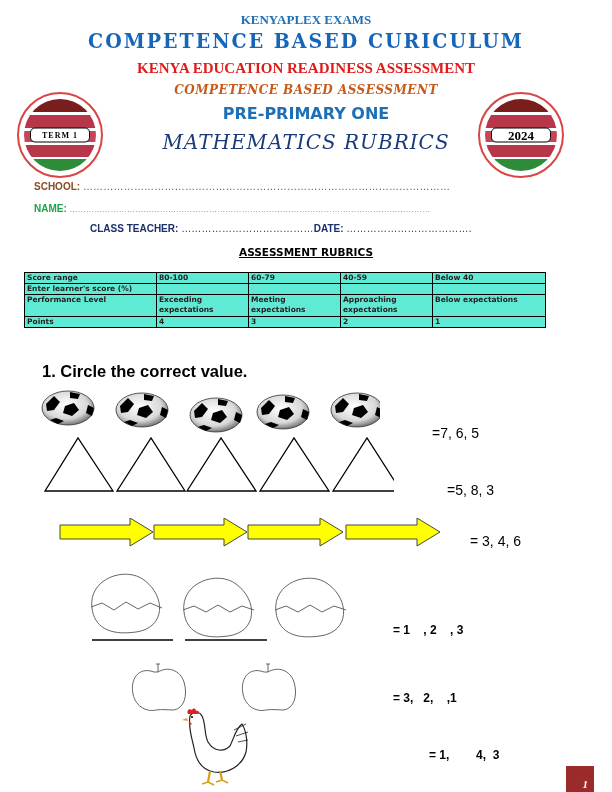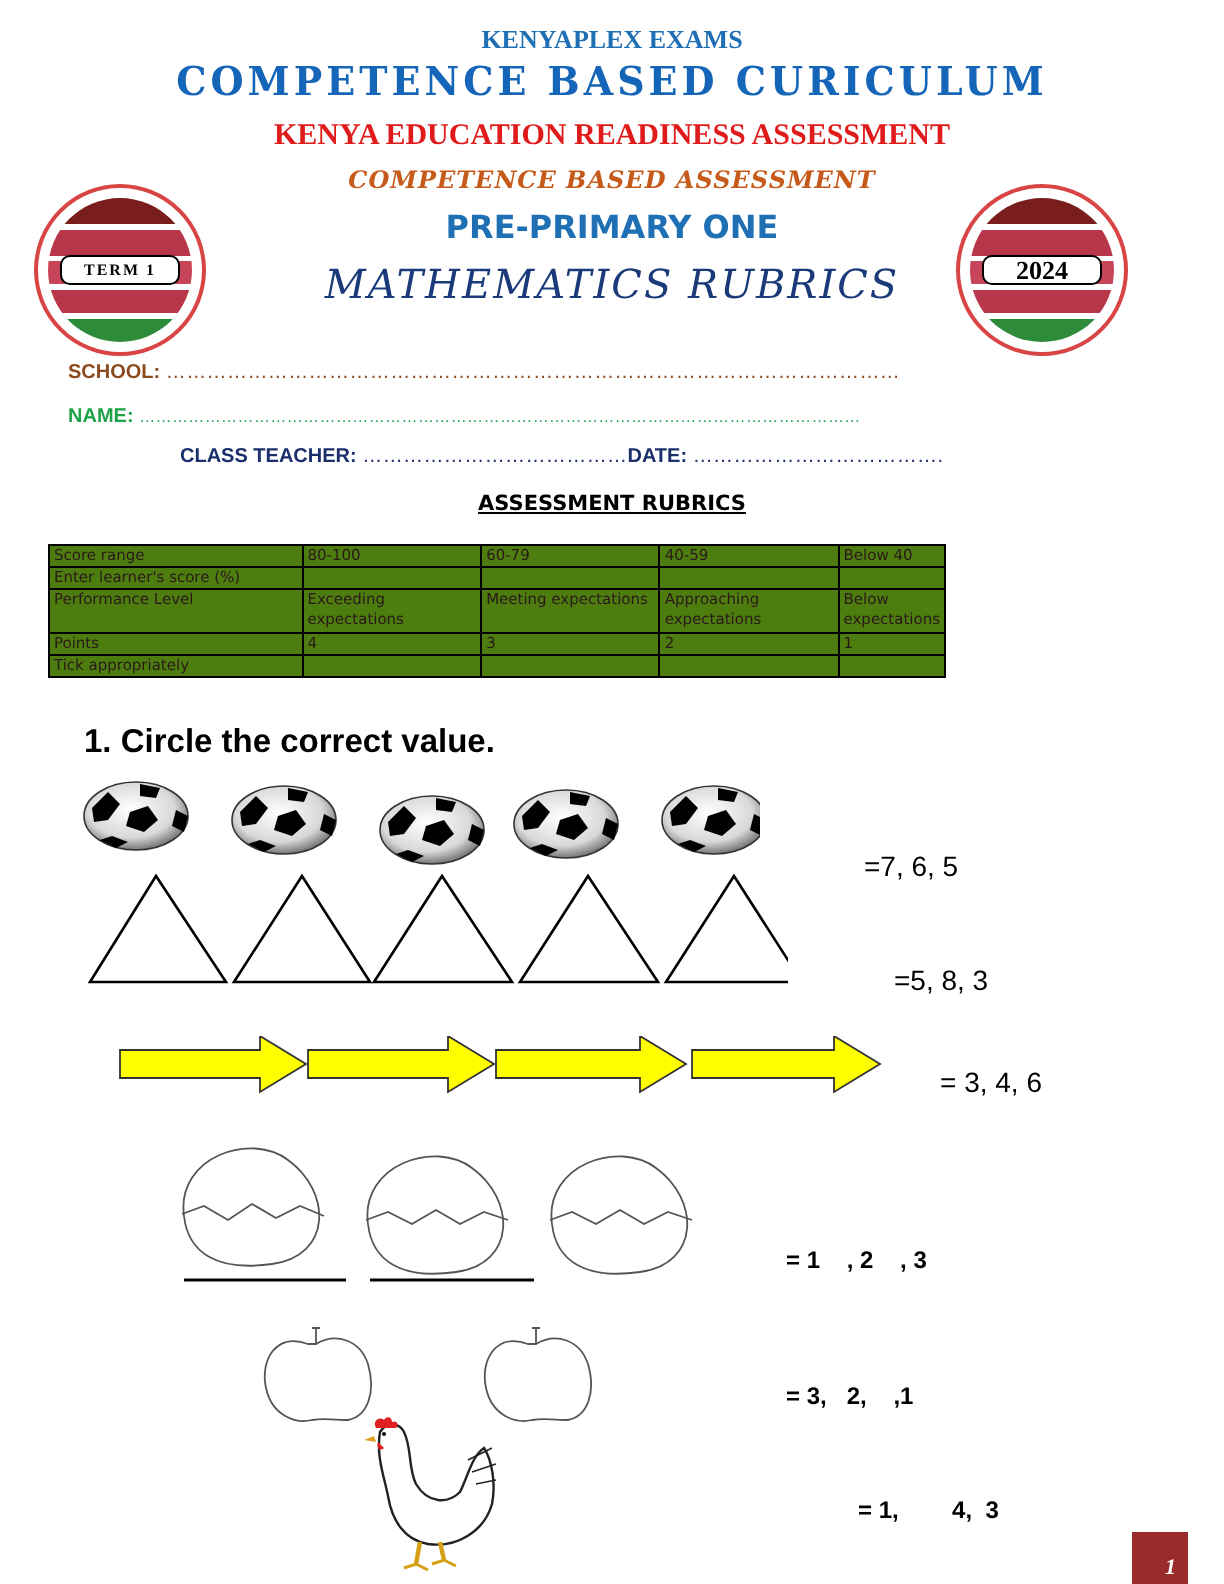--- a/index.html
+++ b/index.html
@@ -17,21 +17,21 @@
 
   .badge { width: 86px; height: 86px; border-radius: 50%; border: 2px solid #d94545; top: 92px; display:flex; align-items:center; justify-content:center; }
   .badge-inner { width: 72px; height: 72px; border-radius: 50%; overflow: hidden; position: relative;
     background: linear-gradient(#7a1d1d 0 18%, #fff 18% 22%, #b8364a 22% 40%, #fff 40% 44%, #c74558 44% 60%, #fff 60% 64%, #b8364a 64% 80%, #fff 80% 84%, #2e8b3a 84% 100%); }
   .badge-label { position: absolute; left: 50%; top: 50%; transform: translate(-50%,-50%); background: #fff; border: 1.5px solid #000; border-radius: 5px; width: 60px; height: 15px; font-family: "Liberation Serif", serif; font-weight: bold; display:flex; align-items:center; justify-content:center; }
 
   .field { font-family: "Liberation Sans", sans-serif; font-weight: bold; font-size: 10px; white-space: nowrap; }
   .dots { font-weight: normal; letter-spacing: 0.2px; }
 
   .rub-title { top: 246px; left: 0; width: 612px; text-align: center; font-family: "DejaVu Sans", sans-serif; font-weight: bold; font-size: 10.5px; text-decoration: underline; }
-  table.rubric { position: absolute; top: 272px; left: 24px; width: 449px; border-collapse: collapse; background: #4d7c0f; font-family: "DejaVu Sans", sans-serif; font-size: 7.5px; font-weight: normal; color: #2a1a1a; }
+  table.rubric { position: absolute; top: 272px; left: 24px; width: 522px; border-collapse: collapse; background: #5eead4; font-family: "DejaVu Sans", sans-serif; font-size: 7.5px; font-weight: bold; color: #2a1a1a; }
   table.rubric td { border: 1.5px solid #000; padding: 0 2px; vertical-align: top; line-height: 10px; height: 11px; }
   table.rubric td.c0 { width: 132px; }
   table.rubric td.c1, table.rubric td.c2, table.rubric td.c3 { width: 92px; }
 
   .q-title { top: 362px; left: 42px; font-family: "Liberation Sans", sans-serif; font-weight: bold; font-size: 16.5px; }
   .ans { font-family: "Liberation Sans", sans-serif; font-size: 14px; }
   .ans-b { font-family: "Liberation Sans", sans-serif; font-size: 12px; font-weight: bold; white-space: pre; }
 
   .page-num { left: 566px; top: 766px; width: 28px; height: 26px; background: #9b2a2a; color: #fff; font-family: "Liberation Serif", serif; font-style: italic; font-weight: bold; font-size: 11px; display:flex; align-items:flex-end; justify-content:flex-end; padding: 0 6px 2px 0; }
 </style>
@@ -93,27 +93,20 @@
     <td class="c2">Meeting expectations</td>
     <td class="c3">Approaching expectations</td>
     <td>Below expectations</td>
   </tr>
   <tr>
     <td class="c0">Points</td>
     <td class="c1">4</td>
     <td class="c2">3</td>
     <td class="c3">2</td>
     <td>1</td>
-  </tr>
-  <tr>
-    <td class="c0">Tick appropriately</td>
-    <td class="c1"></td>
-    <td class="c2"></td>
-    <td class="c3"></td>
-    <td></td>
   </tr>
 </tbody>
   </table>
 
 <div class="abs q-title">1. Circle the correct value.</div>
 
 <svg class="abs" style="left:40px; top:390px;" width="340" height="45">
   <defs>
     <radialGradient id="bg" cx="45%" cy="40%" r="60%">
         <stop offset="0" stop-color="#fff"></stop>

